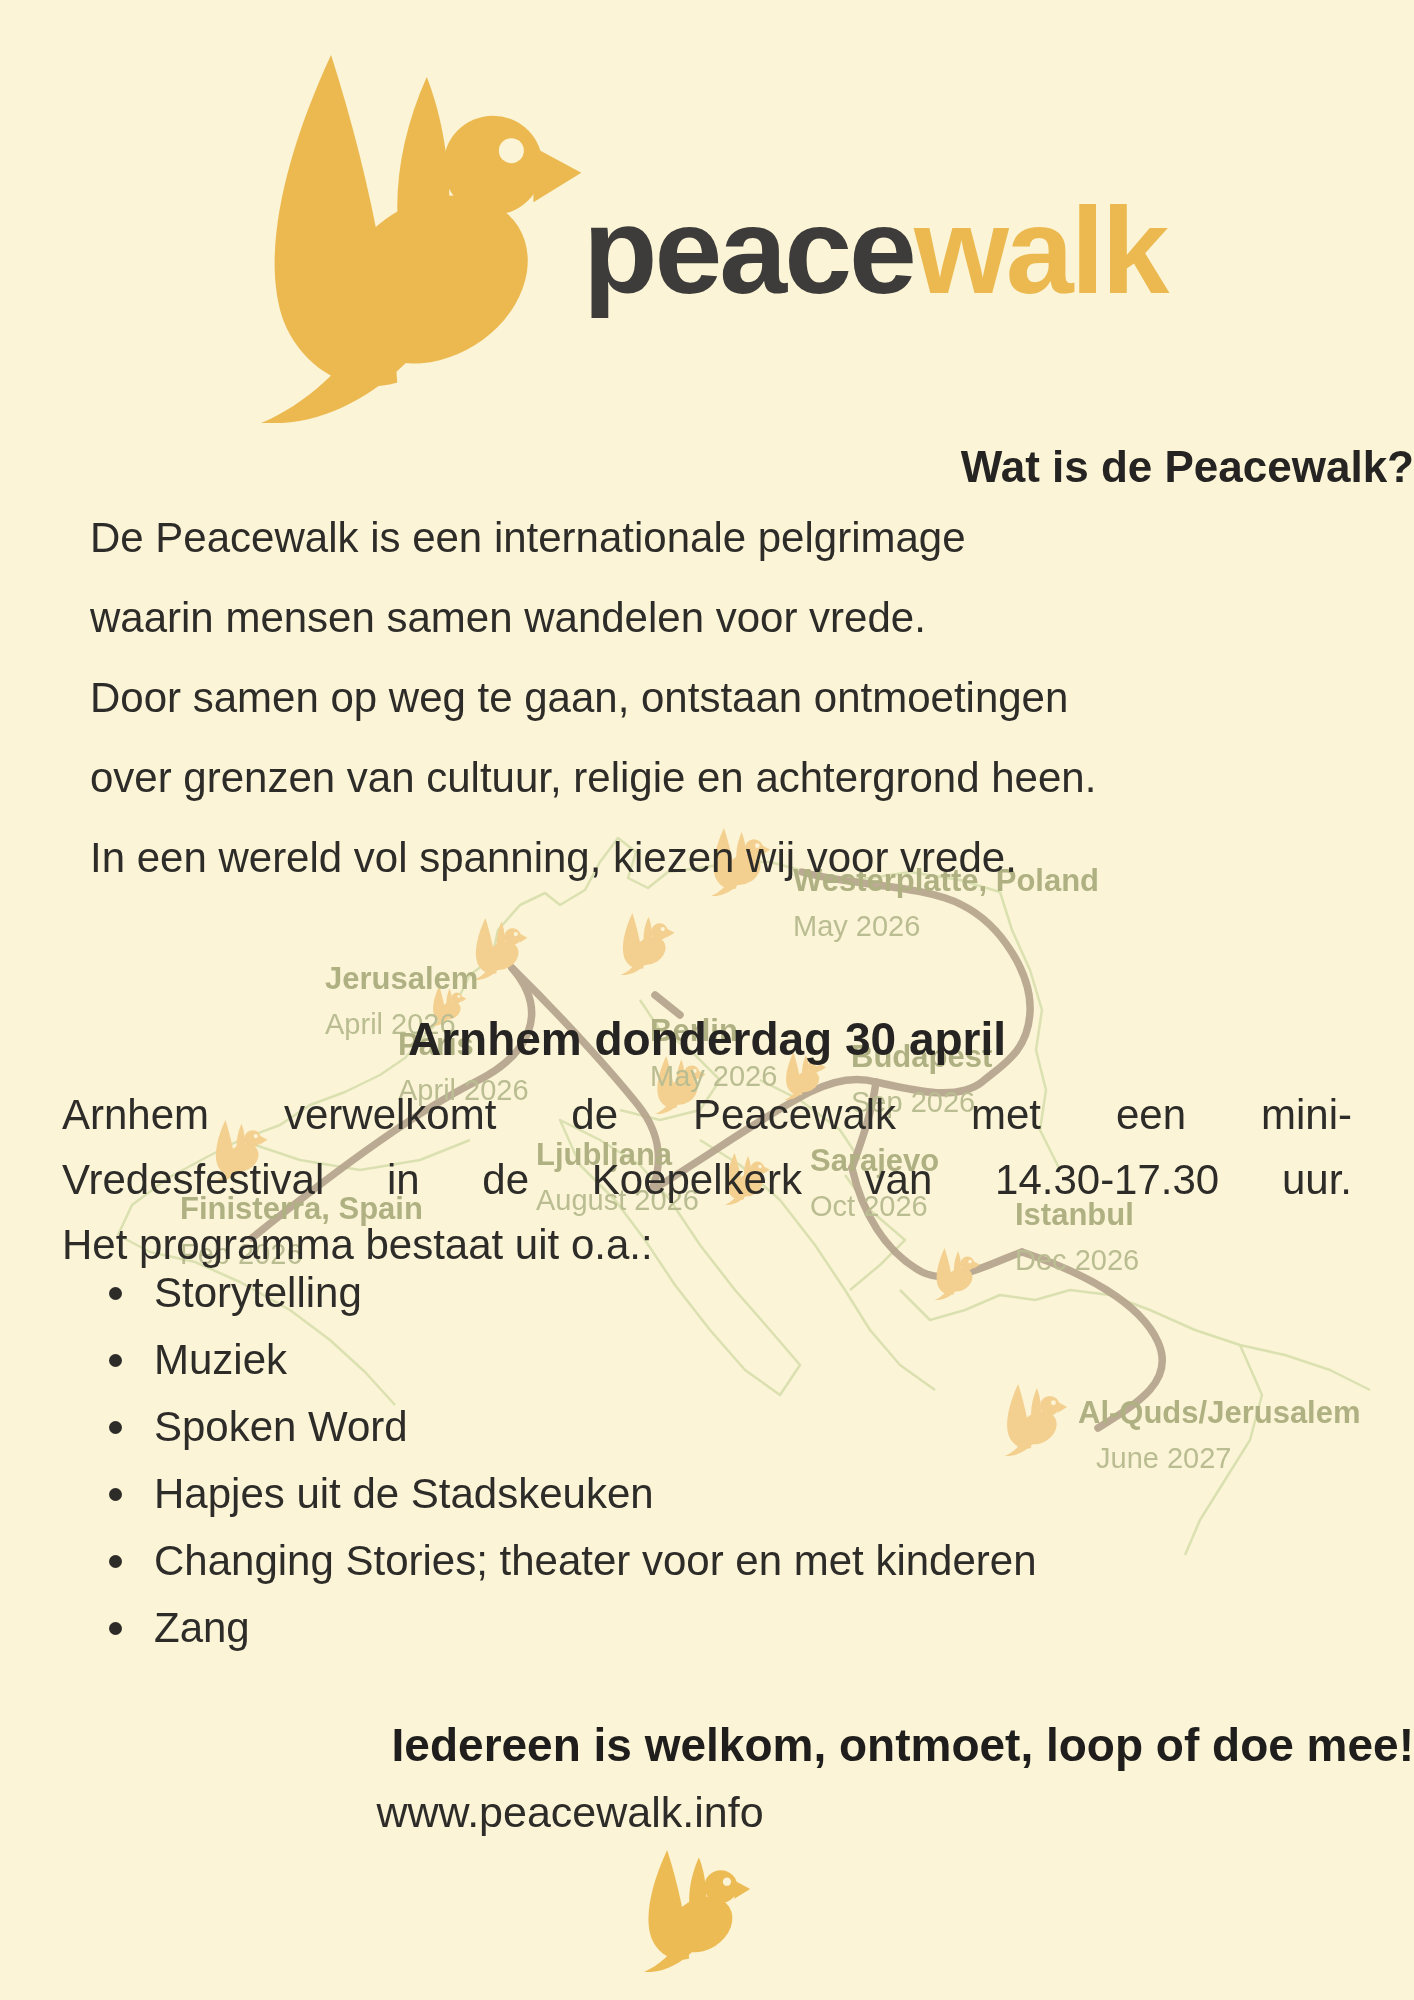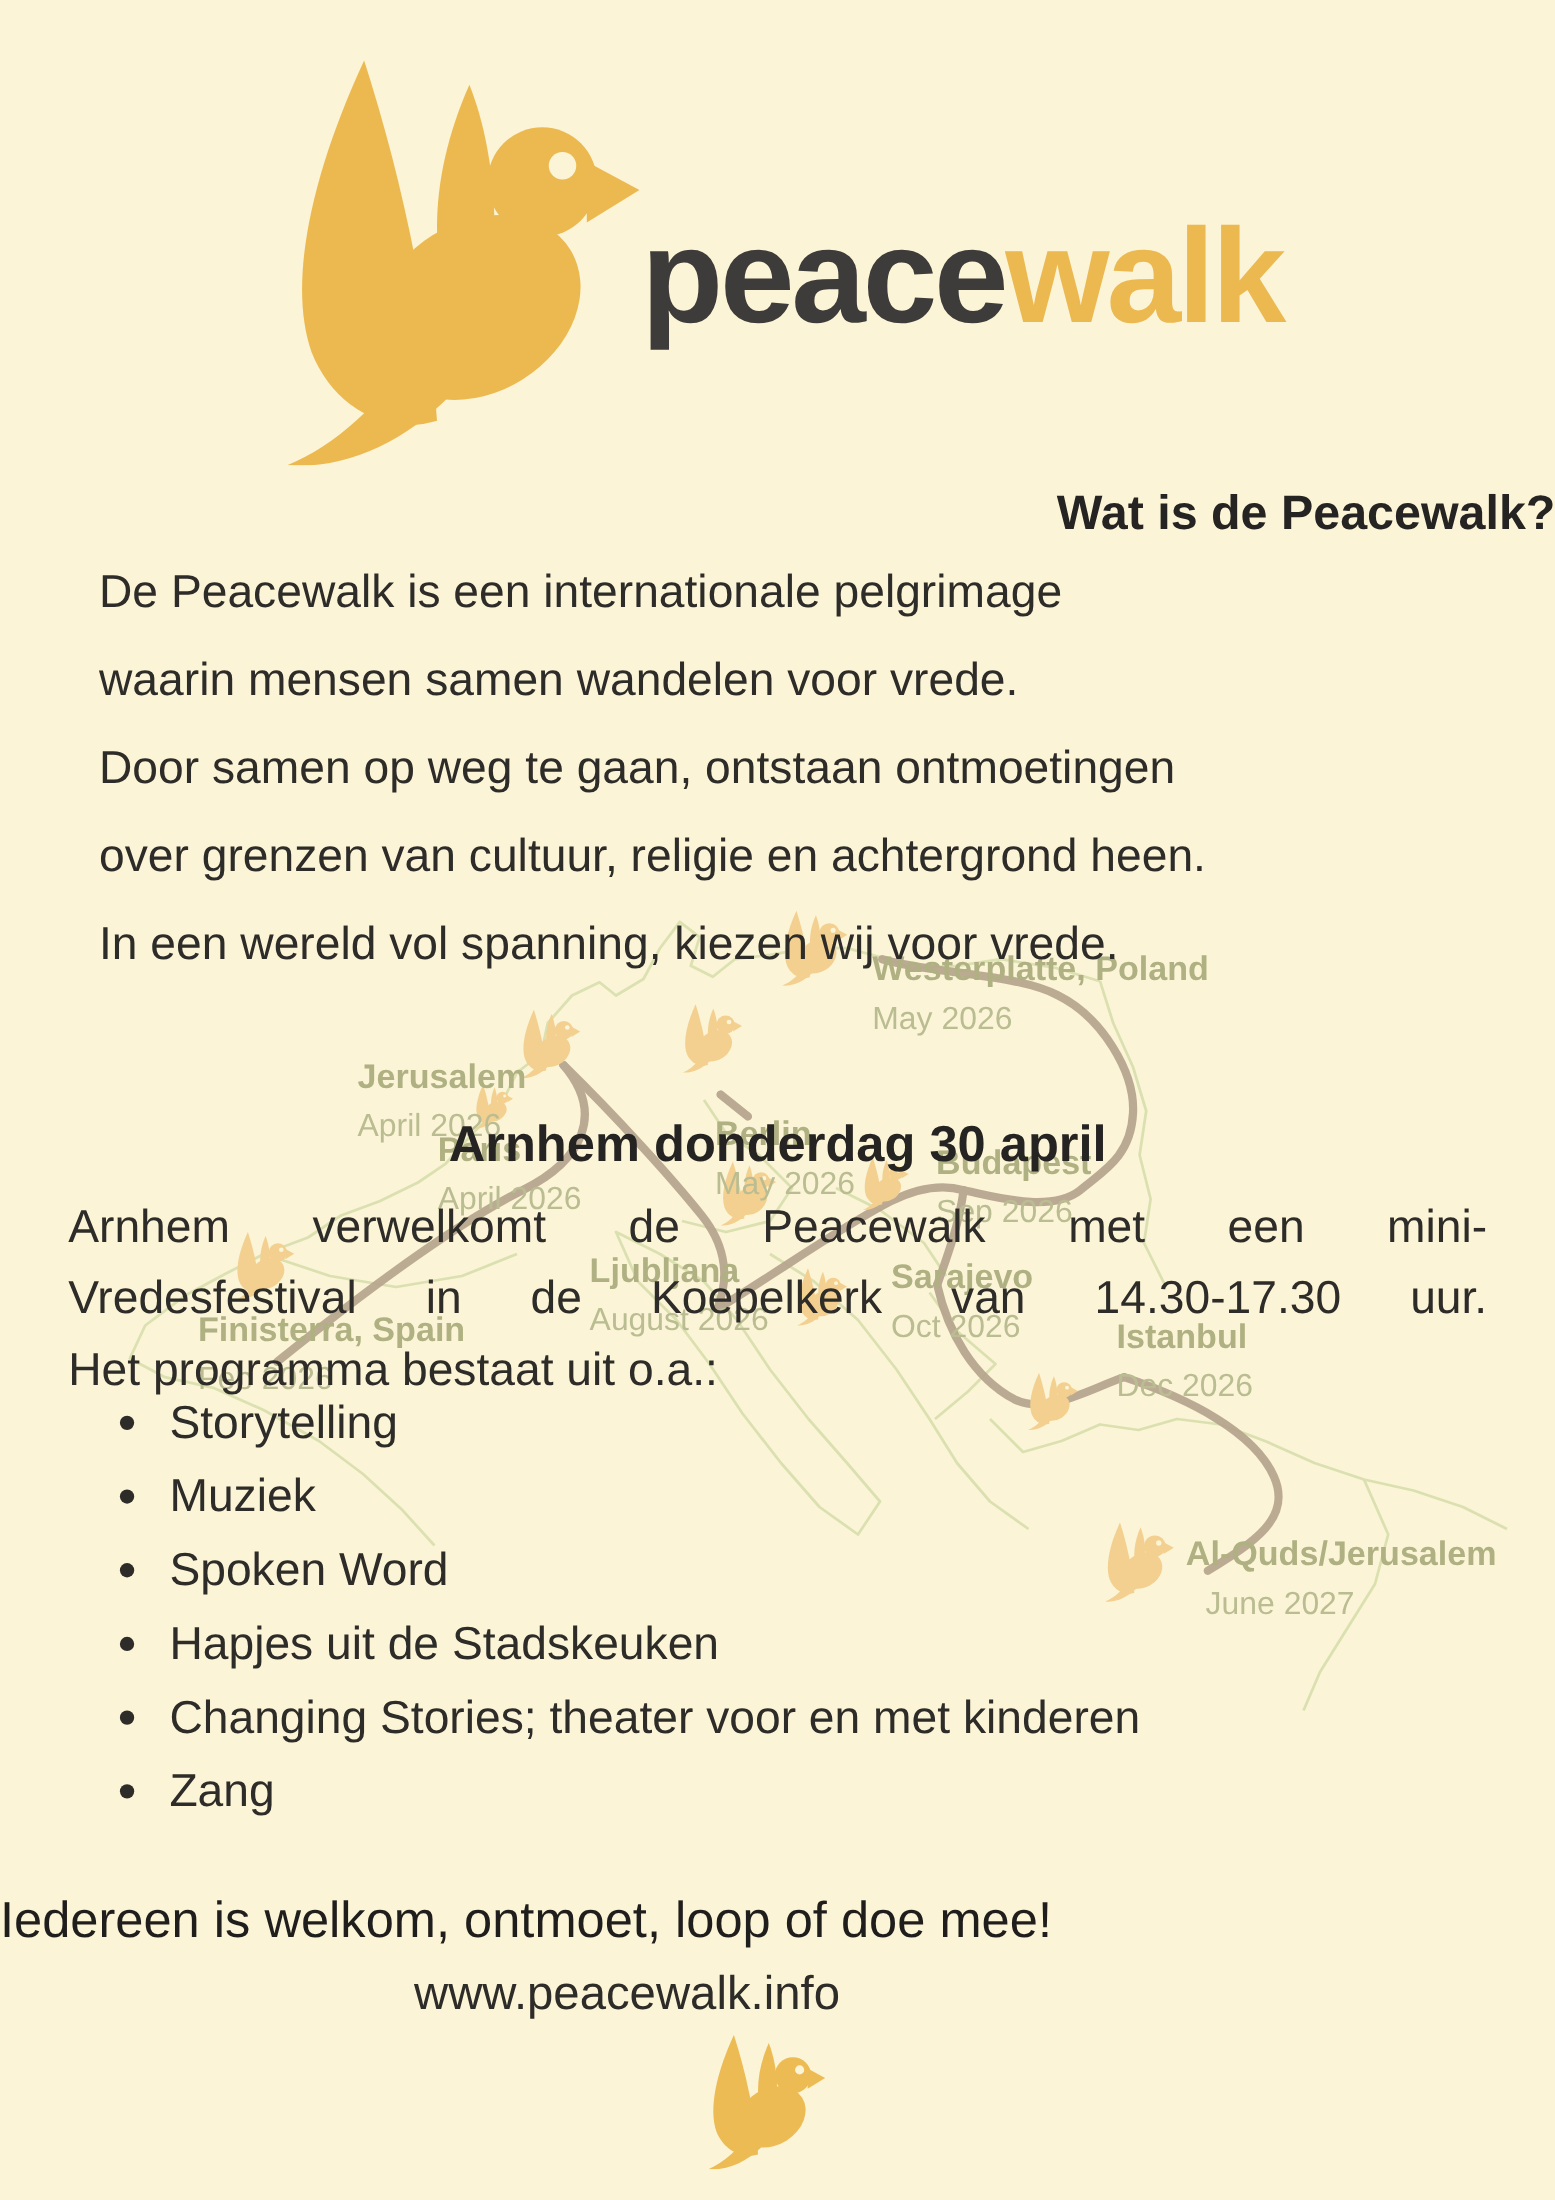--- a/index.html
+++ b/index.html
@@ -31,22 +31,22 @@
               font-size:42px;color:#2E2C29;}
   .arnhem-par .line{height:65px;line-height:65px;}
   .arnhem-par .line.justified{text-align:justify;text-align-last:justify;}
 
   .program-list{position:absolute;left:62px;top:1268px;margin:0;padding:0;list-style:none;}
   .program-list li{position:relative;padding-left:92px;font-size:42px;line-height:50px;
                    margin-bottom:17px;color:#2E2C29;}
   .program-list li::before{content:"";position:absolute;left:47px;top:19px;width:13px;height:13px;
                    border-radius:50%;background:#2E2C29;}
 
-  .welcome-line{position:absolute;left:0;top:1718px;width:1414px;text-align:left;
-                font-size:46px;font-weight:400;color:#1F1E1C;}
+  .welcome-line{position:absolute;left:0;top:1718px;width:1414px;text-align:right;
+                font-size:46px;font-weight:700;color:#1F1E1C;}
   .website-line{position:absolute;left:0;top:1788px;width:1140px;text-align:center;
                 font-size:43px;color:#2E2C29;}
 
   .bottom-dove{position:absolute;left:633px;top:1850px;}
 </style>
 </head>
 <body>
 
 <svg width="0" height="0" style="position:absolute" aria-hidden="true">
   <defs>

